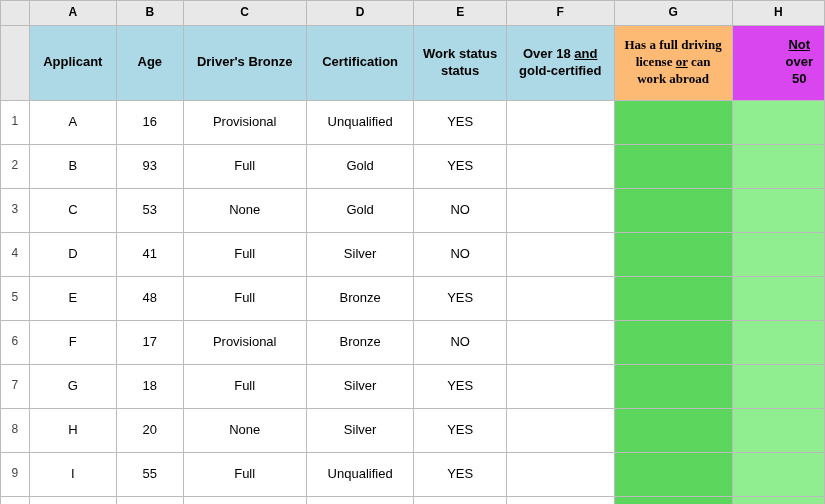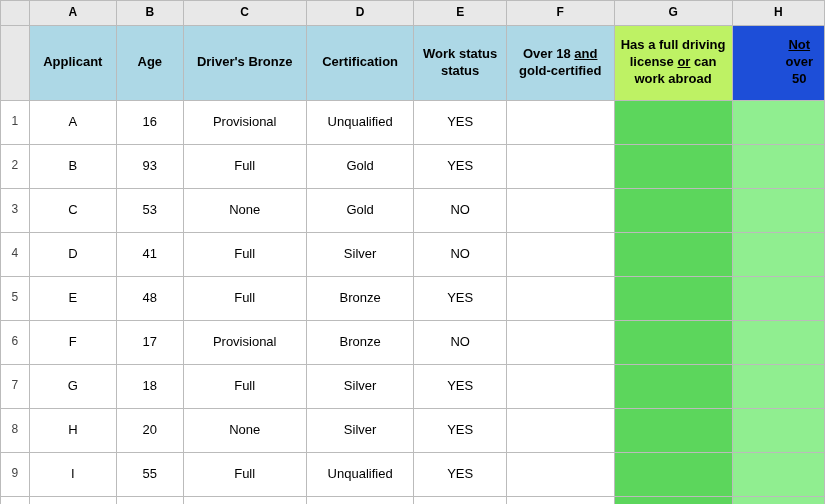--- a/index.html
+++ b/index.html
@@ -55,25 +55,26 @@
 
     
     .main-header {
       background: #add8e6;
       font-weight: bold;
       height: 75px;
       vertical-align: middle;
     }
 
     .main-header.green {
-      background: #bef264;
+      background: #fdba74;
+      font-family: Liberation Serif, serif;
     }
 
     .main-header.light-green {
-      background: #1d4ed8;
+      background: #d946ef;
       padding-left: 48px;
     }
 
     
     .data-row td {
       height: 44px;
       background: #fff;
     }
 
     .data-row td.green-col {

